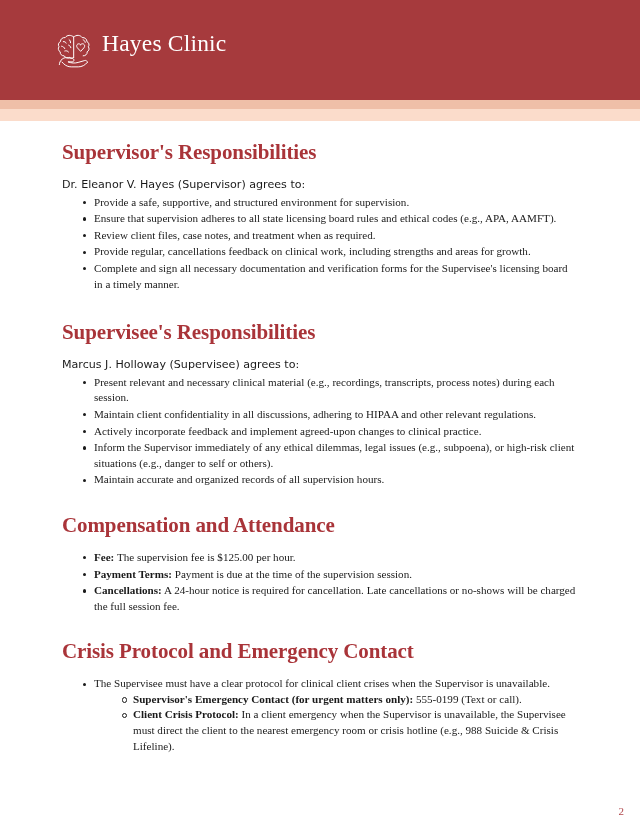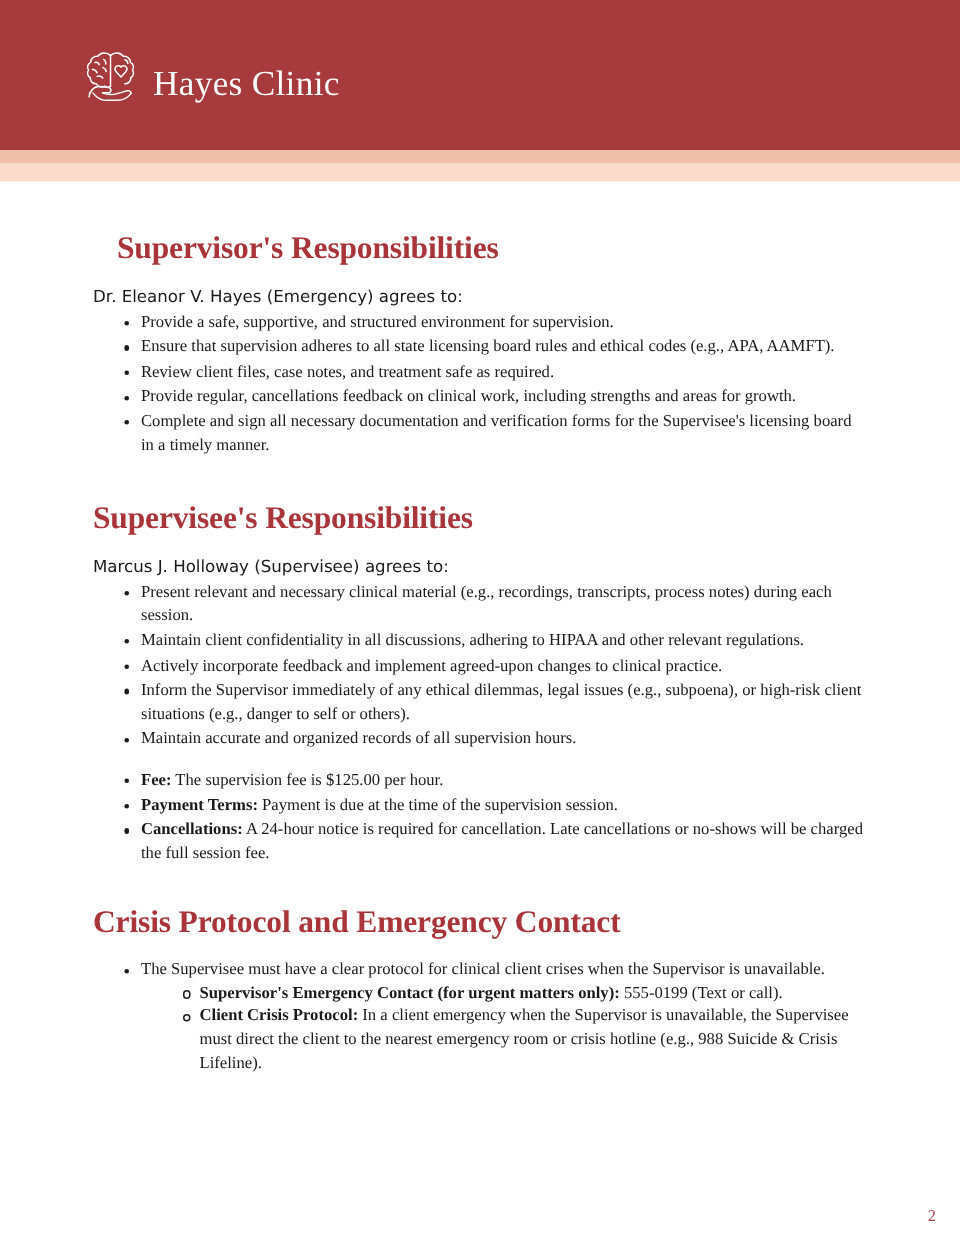--- a/index.html
+++ b/index.html
@@ -22,21 +22,21 @@
     position: relative;
     width: 100%;
     height: 100px;
     background: #A63A3D;
     display: flex;
     align-items: center;
     padding-left: 55px;
   }
   .brand {
     display: flex;
-    align-items: flex-end;
+    align-items: flex-start;
     gap: 9px;
   }
   .brand-logo {
     width: 38px;
     height: 40px;
     flex: 0 0 auto;
     display: block;
   }
   .brand-name {
     font-family: "Liberation Serif", "DejaVu Serif", serif;
@@ -64,21 +64,21 @@
 
   h2.section-title {
     font-family: "Liberation Serif", "DejaVu Serif", serif;
     font-size: 21px;
     font-weight: bold;
     color: #A93439;
     margin: 0;
     letter-spacing: -0.1px;
     white-space: nowrap;
   }
-  .sec-1 h2.section-title { padding-top: 32px; margin-left: 16px; }
+  .sec-1 h2.section-title { padding-top: 19px; }
   .sec-2 h2.section-title { padding-top: 27px; }
   .sec-3 h2.section-title { padding-top: 24px; }
   .sec-4 h2.section-title { padding-top: 24px; }
 
   p.lead {
     font-size: 11.1px;
     line-height: 15.6px;
     margin: 12px 0 0 0;
     color: #1a1a1a;
   }
@@ -177,43 +177,44 @@
     <span class="brand-name">Hayes Clinic</span>
   </div>
 </div>
 <div class="band-mid"></div>
 <div class="band-low"></div>
 
 <div class="page">
 
   <section class="section sec-1">
     <h2 class="section-title">Supervisor's Responsibilities</h2>
-    <p class="lead">Dr. Eleanor V. Hayes (Emergency) agrees to:</p>
+    <p class="lead">Dr. Eleanor V. Hayes (Supervisor) agrees to:</p>
     <ul class="bullets">
       <li>Provide a safe, supportive, and structured environment for supervision.</li>
       <li>Ensure that supervision adheres to all state licensing board rules and ethical codes (e.g., APA, AAMFT).</li>
-      <li>Review client files, case notes, and treatment safe as required.</li>
+      <li>Review client files, case notes, and treatment when as required.</li>
       <li>Provide regular, cancellations feedback on clinical work, including strengths and areas for growth.</li>
       <li>Complete and sign all necessary documentation and verification forms for the Supervisee's licensing board in a timely manner.</li>
     </ul>
   </section>
 
   <section class="section sec-2">
     <h2 class="section-title">Supervisee's Responsibilities</h2>
     <p class="lead">Marcus J. Holloway (Supervisee) agrees to:</p>
     <ul class="bullets">
       <li>Present relevant and necessary clinical material (e.g., recordings, transcripts, process notes) during each session.</li>
       <li>Maintain client confidentiality in all discussions, adhering to HIPAA and other relevant regulations.</li>
       <li>Actively incorporate feedback and implement agreed-upon changes to clinical practice.</li>
       <li>Inform the Supervisor immediately of any ethical dilemmas, legal issues (e.g., subpoena), or high-risk client situations (e.g., danger to self or others).</li>
       <li>Maintain accurate and organized records of all supervision hours.</li>
     </ul>
   </section>
 
   <section class="section sec-3">
+    <h2 class="section-title">Compensation and Attendance</h2>
     <ul class="bullets top-gap">
       <li><span class="lbl">Fee:</span><span> The supervision fee is $125.00 per hour.</span></li>
       <li><span class="lbl">Payment Terms:</span><span> Payment is due at the time of the supervision session.</span></li>
       <li><span class="lbl">Cancellations:</span><span> A 24-hour notice is required for cancellation. Late cancellations or no-shows will be charged the full session fee.</span></li>
     </ul>
   </section>
 
   <section class="section sec-4">
     <h2 class="section-title">Crisis Protocol and Emergency Contact</h2>
     <ul class="bullets top-gap">

